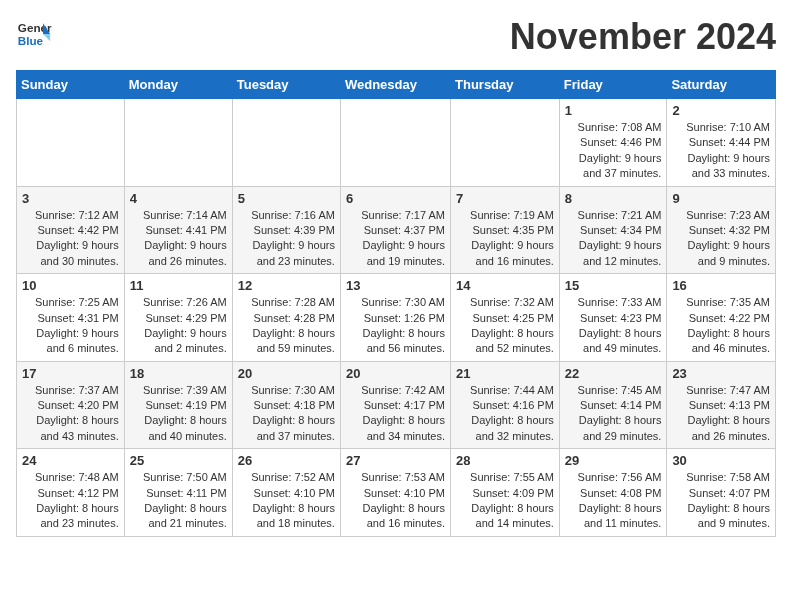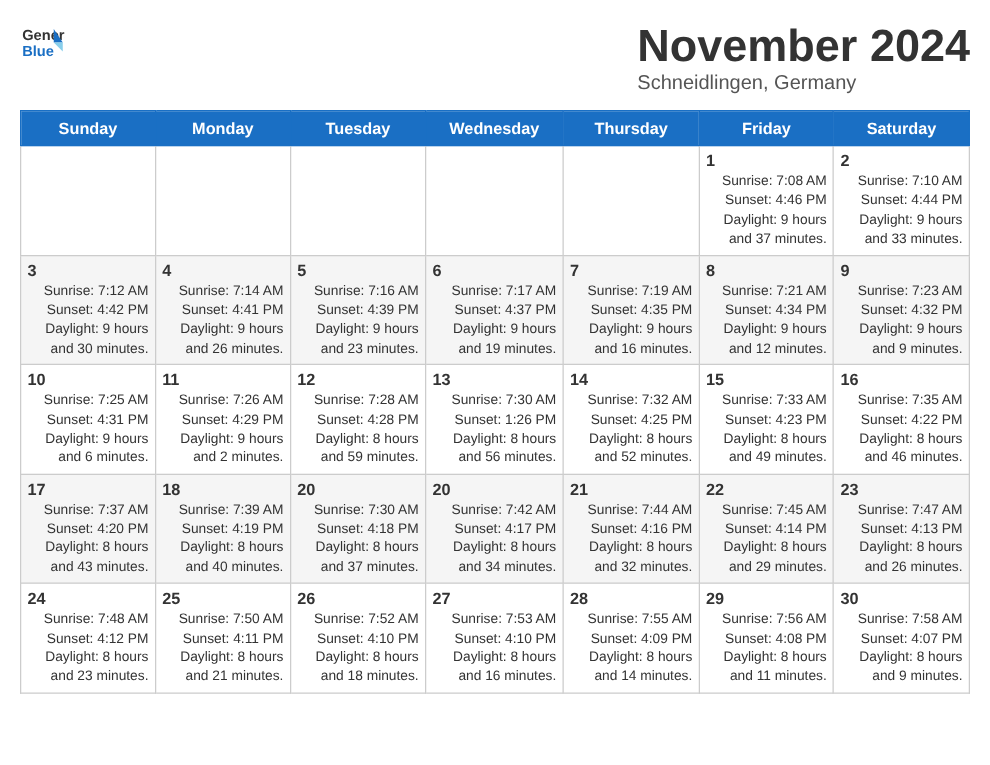--- a/index.html
+++ b/index.html
@@ -18,34 +18,34 @@
     }
     .logo {
       display: flex;
       align-items: center;
       gap: 4px;
     }
     .logo-icon {
       width: 36px;
       height: 36px;
     }
-    .title-area { text-align: left; }
+    .title-area { text-align: center; }
     .month-title { font-size: 36px; font-weight: bold; color: #333; }
     .location-title { font-size: 16px; color: #555; }
     .calendar {
       width: 100%;
       border-collapse: collapse;
     }
     .calendar th {
       background-color: #1a6fc4;
       color: #fff;
       font-size: 13px;
       font-weight: bold;
       padding: 6px 4px;
-      text-align: center;
+      text-align: left;
       border: 1px solid #1a6fc4;
     }
     .calendar td {
       border: 1px solid #ccc;
       vertical-align: top;
       padding: 4px 5px;
       width: 113px;
       min-height: 80px;
       font-size: 11px;
       color: #333;
@@ -69,21 +69,20 @@
   <div class="logo">
     <svg class="logo-icon" viewBox="0 0 40 40">
       <text x="2" y="18" font-size="13" font-weight="bold" fill="#333" font-family="Arial">General</text>
       <text x="2" y="32" font-size="13" font-weight="bold" fill="#1a6fc4" font-family="Arial">Blue</text>
       <polygon points="30,8 38,20 30,20" fill="#1a6fc4"></polygon>
       <polygon points="30,20 38,20 38,28" fill="#87ceeb"></polygon>
     </svg>
   </div>
   <div class="title-area">
     <div class="month-title">November 2024</div>
-    <div class="location-title">Schneidlingen, Germany</div>
   </div>
 </div>
 
 <table class="calendar">
   <thead>
     <tr>
     <th>Sunday</th>
         <th>Monday</th>
         <th>Tuesday</th>
         <th>Wednesday</th>

